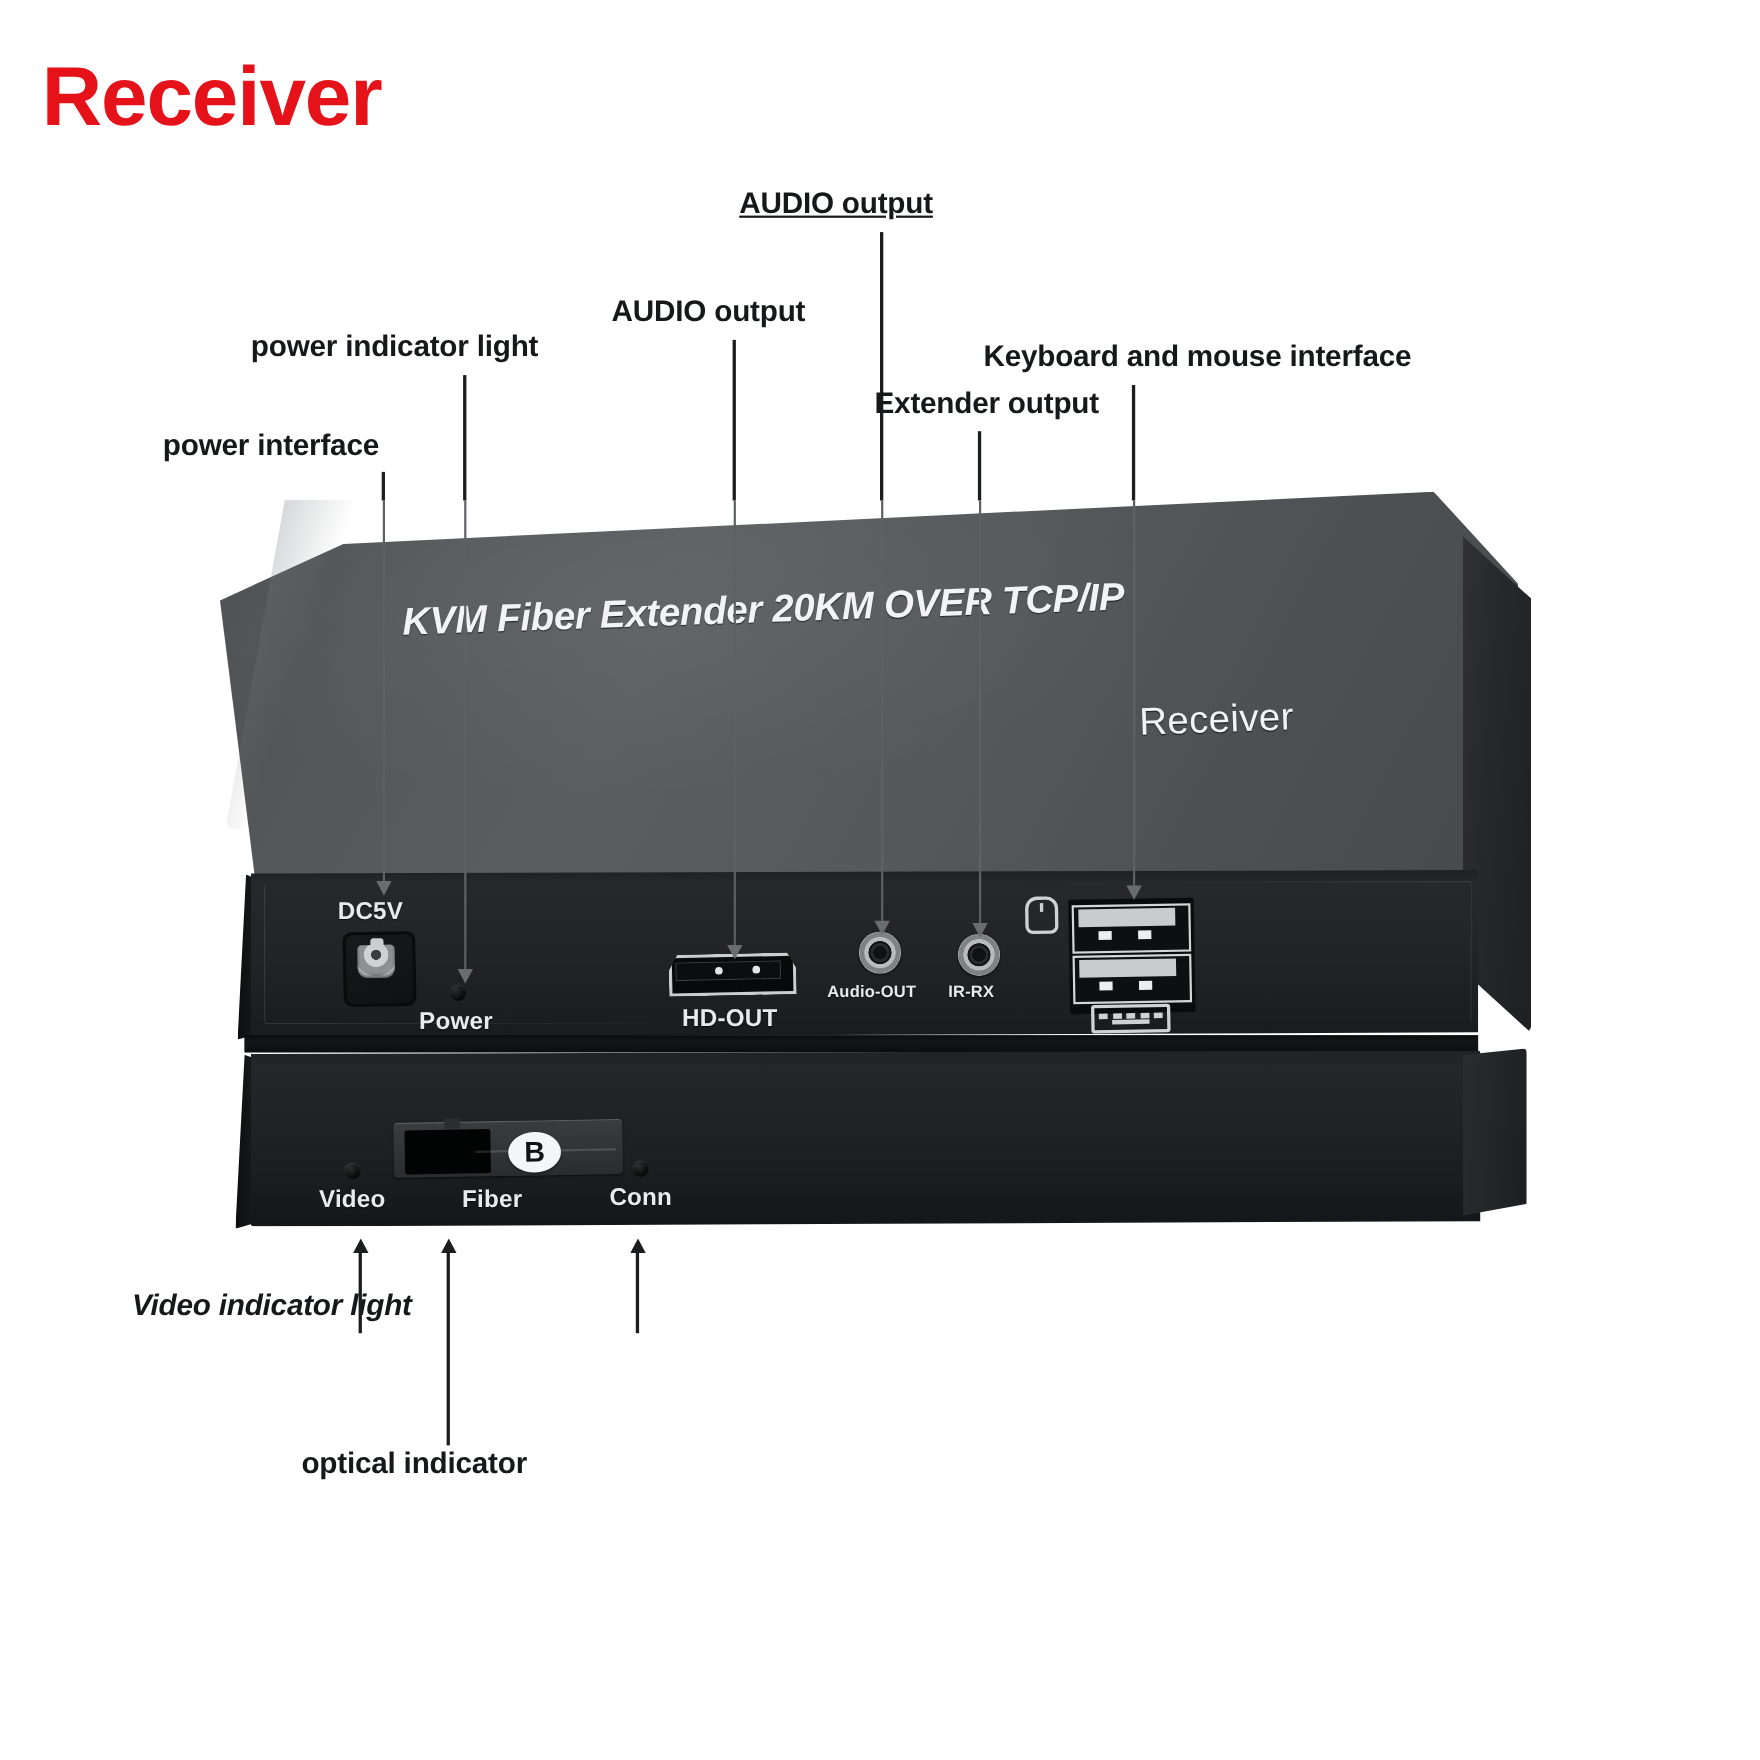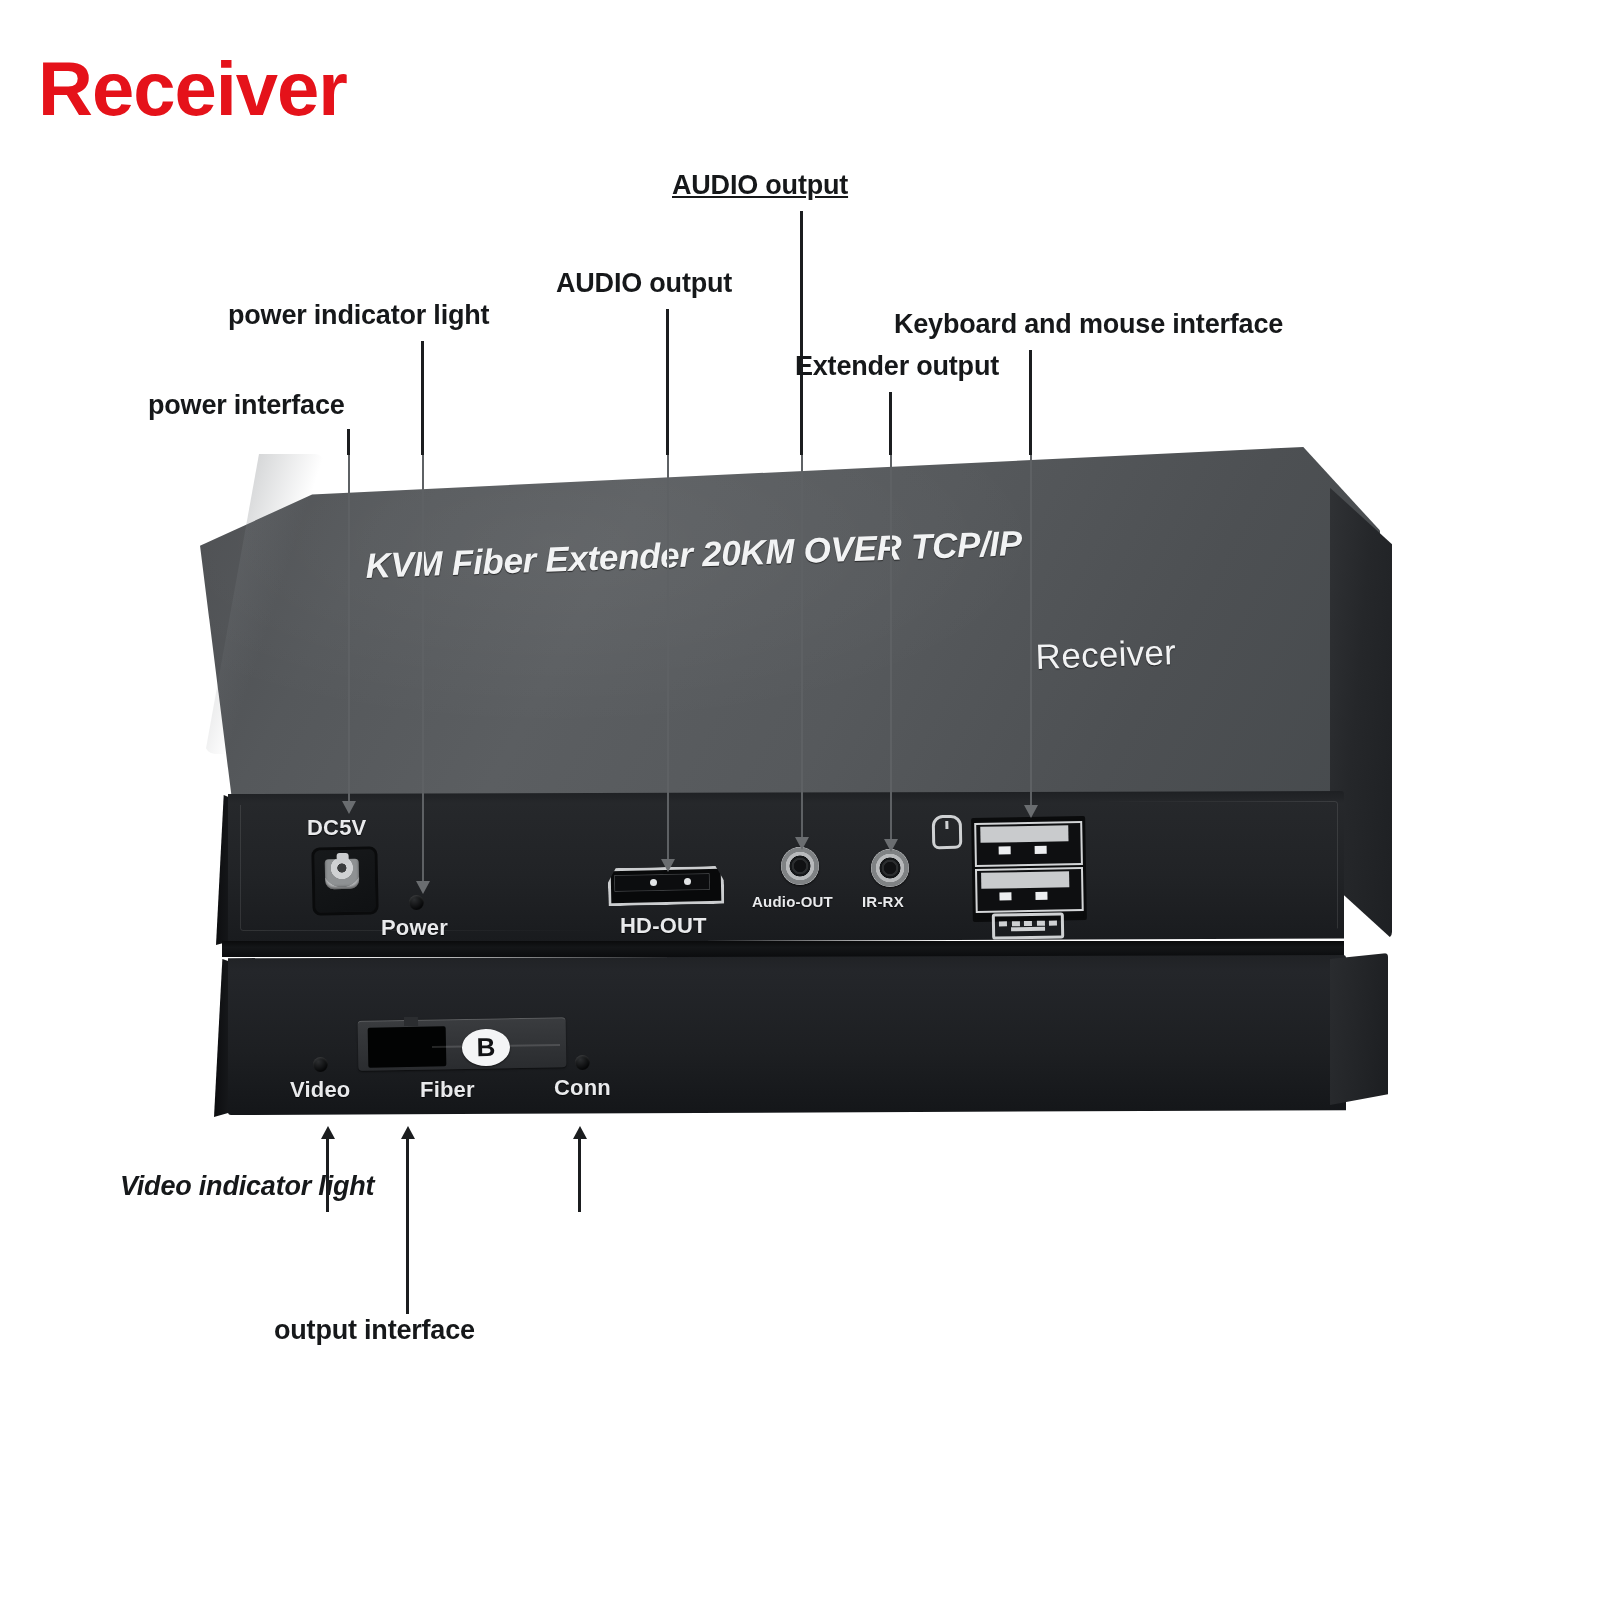--- a/index.html
+++ b/index.html
@@ -372,18 +372,18 @@
   <div class="lline" style="left:889px;top:363px;height:63px;"></div>
   <div class="lline dim arrow" style="left:890px;top:426px;height:386px;"></div>
 
   <div class="callout" style="left:894px;top:281px;text-align:center;">Keyboard and mouse interface</div>
   <div class="lline" style="left:1029px;top:321px;height:105px;"></div>
   <div class="lline dim arrow" style="left:1030px;top:426px;height:352px;"></div>
 
   <div class="callout" style="left:120px;top:1143px;font-style:italic;">Video indicator light</div>
   <div class="lline arrow-up" style="left:326px;top:1110px;height:73px;"></div>
 
-  <div class="callout" style="left:274px;top:1287px;">output interface</div>
+  <div class="callout" style="left:274px;top:1287px;">optical indicator</div>
   <div class="lline arrow-up" style="left:406px;top:1110px;height:175px;"></div>
 
   <div class="lline arrow-up" style="left:578px;top:1110px;height:73px;"></div>
 
 </div>
 
 </body></html>

